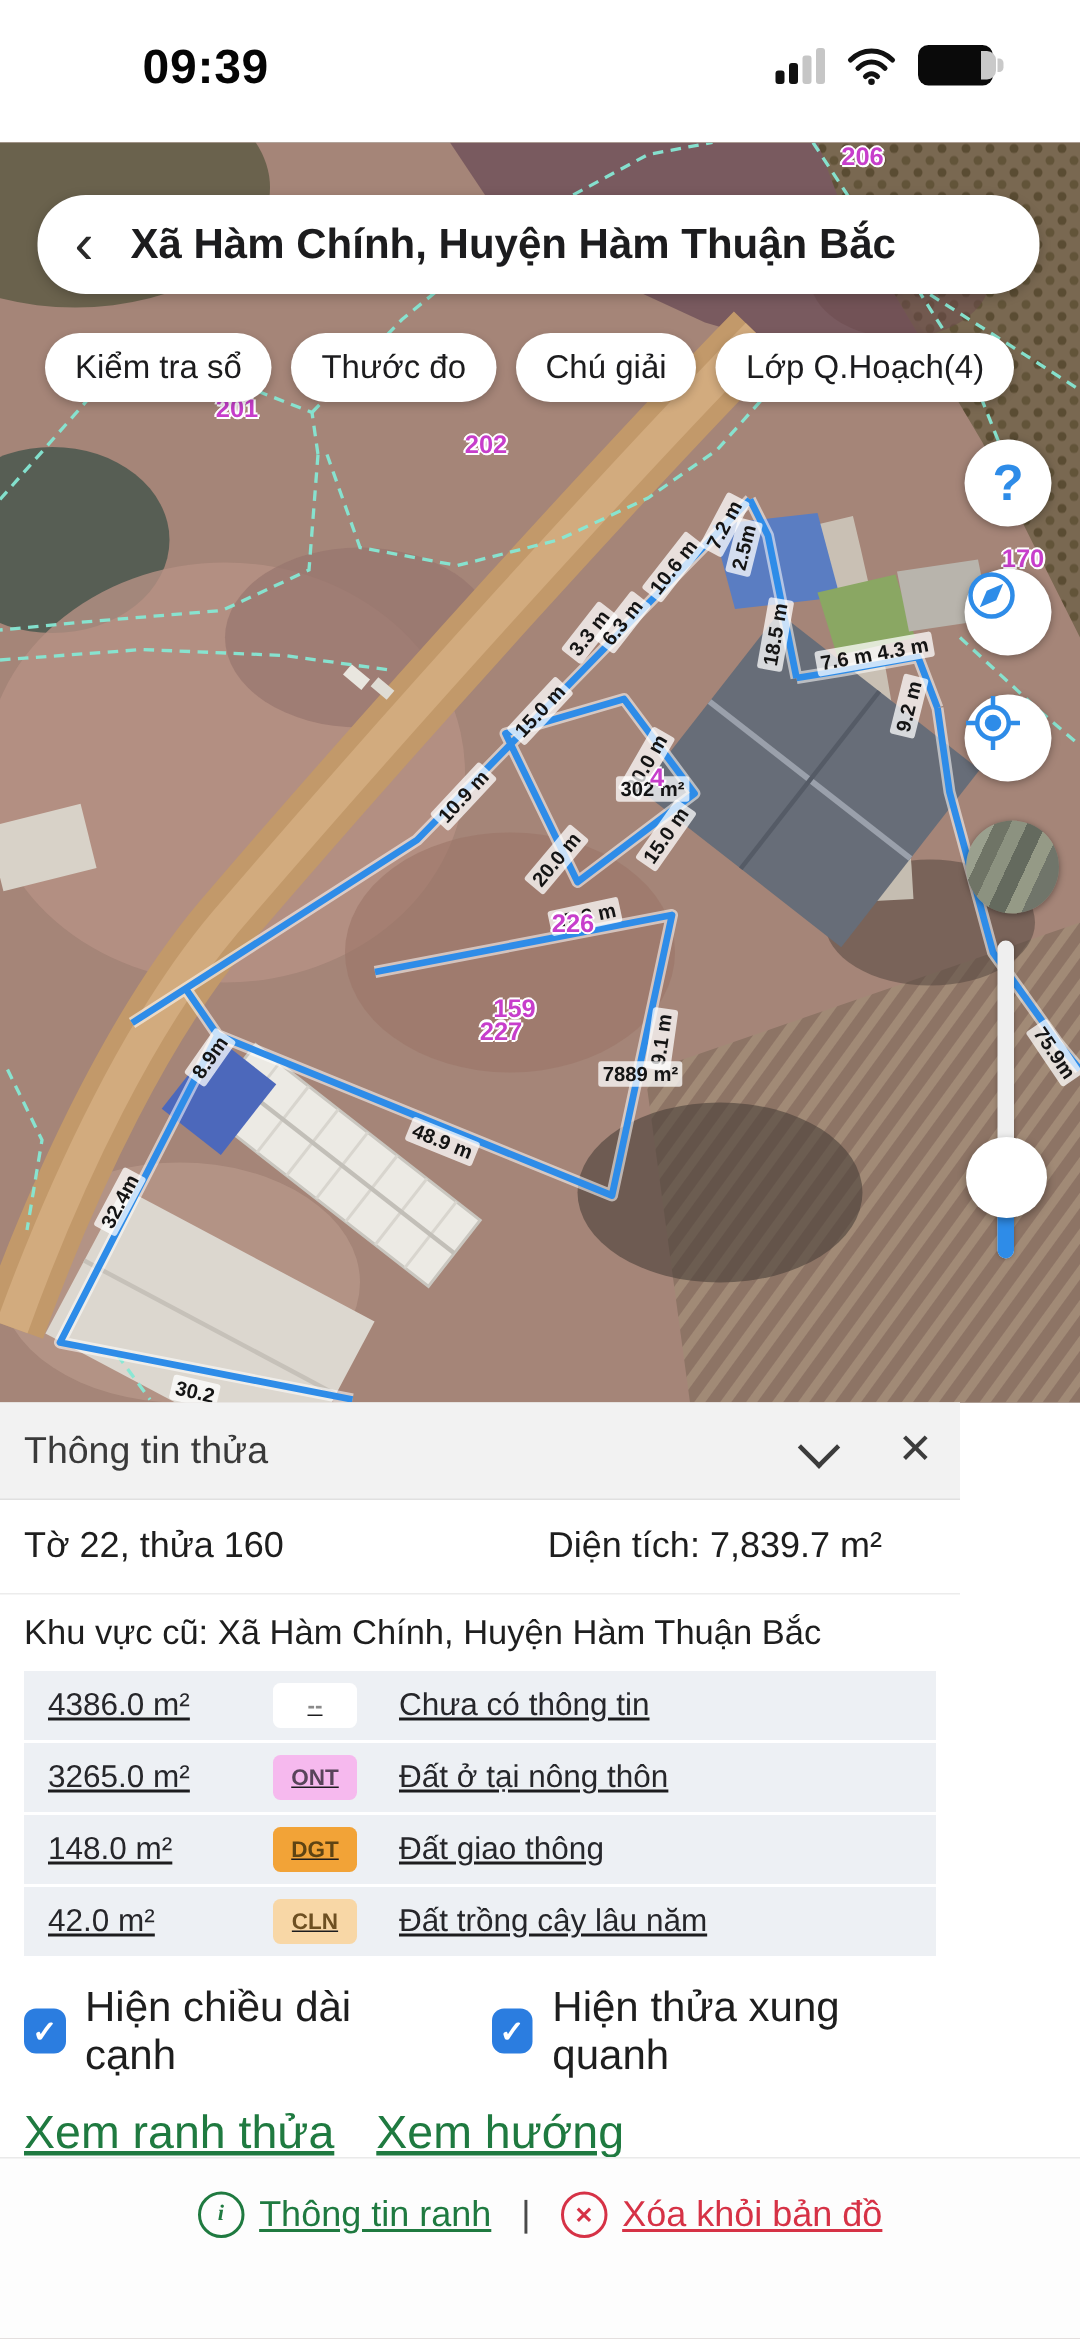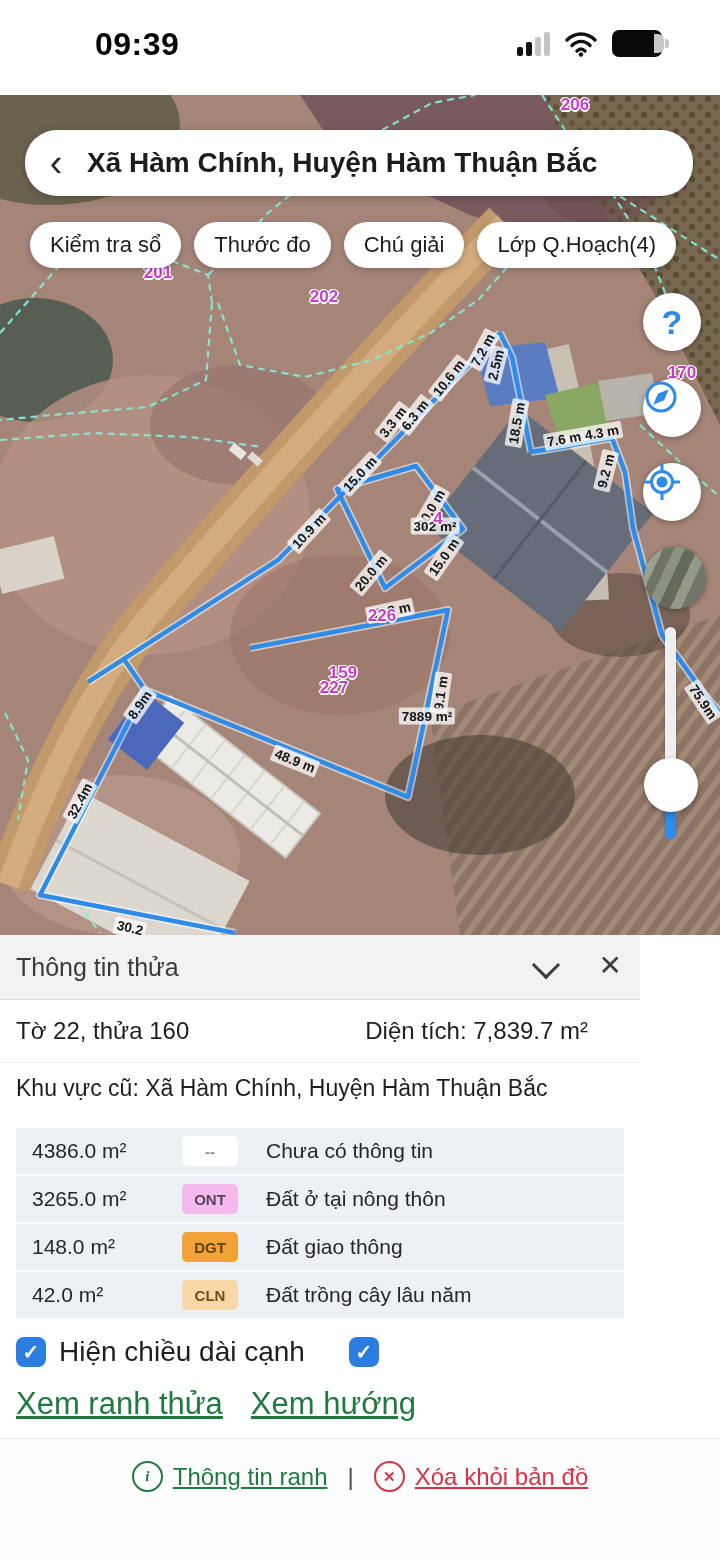--- a/index.html
+++ b/index.html
@@ -56,21 +56,21 @@
   .chev{position:absolute;right:84px;top:20px;width:17px;height:17px;border-left:3px solid #3c3c3c;border-bottom:3px solid #3c3c3c;
         transform:rotate(-45deg);cursor:pointer;}
   .close-x{position:absolute;right:18px;top:14px;font-size:28px;color:#3c3c3c;cursor:pointer;}
 
   .info-row{height:62px;display:flex;align-items:center;justify-content:space-between;
             padding:0 52px 0 16px;border-bottom:1px solid #ececec;}
   .info-row .left{font-size:24px;color:#1e1e1e;}
   .info-row .right{font-size:24px;color:#1e1e1e;}
   .region-row{padding:12px 16px 10px;font-size:23px;color:#1e1e1e;}
 
-  .land-table{margin:16px 16px 0;}
+  .land-table{margin:2px 16px 0;text-decoration:underline;}
   .land-row{height:46px;background:#edf0f4;margin-bottom:2px;display:flex;align-items:center;padding-left:16px;}
   .land-area{width:150px;font-size:21px;color:#26262a;}
   .land-badge{min-width:48px;height:30px;border-radius:5px;display:flex;align-items:center;justify-content:center;
               font-size:15px;font-weight:700;padding:0 4px;}
   .land-desc{margin-left:28px;font-size:21px;color:#26262a;}
 
   .chk-row{display:flex;align-items:center;gap:44px;padding:16px 16px 0;}
   .chk-item{display:flex;align-items:center;gap:13px;cursor:pointer;}
   .chk-box{width:30px;height:30px;border-radius:8px;background:#2b7de0;color:#fff;display:flex;
            align-items:center;justify-content:center;font-size:20px;font-weight:700;}
@@ -320,20 +320,21 @@
       </div>
     </div>
 
     <div class="chk-row">
       <div class="chk-item">
         <div class="chk-box">✓</div>
         <div class="chk-label">Hiện chiều dài cạnh</div>
       </div>
       <div class="chk-item">
         <div class="chk-box">✓</div>
+        <div class="chk-label">Hiện thửa xung quanh</div>
       </div>
     </div>
 
     <div class="links-row">
       <span class="green-link">Xem ranh thửa</span>
       <span class="green-link">Xem hướng</span>
     </div>
 
     <div class="pills-row">
       <div class="pill-ghost"></div>

